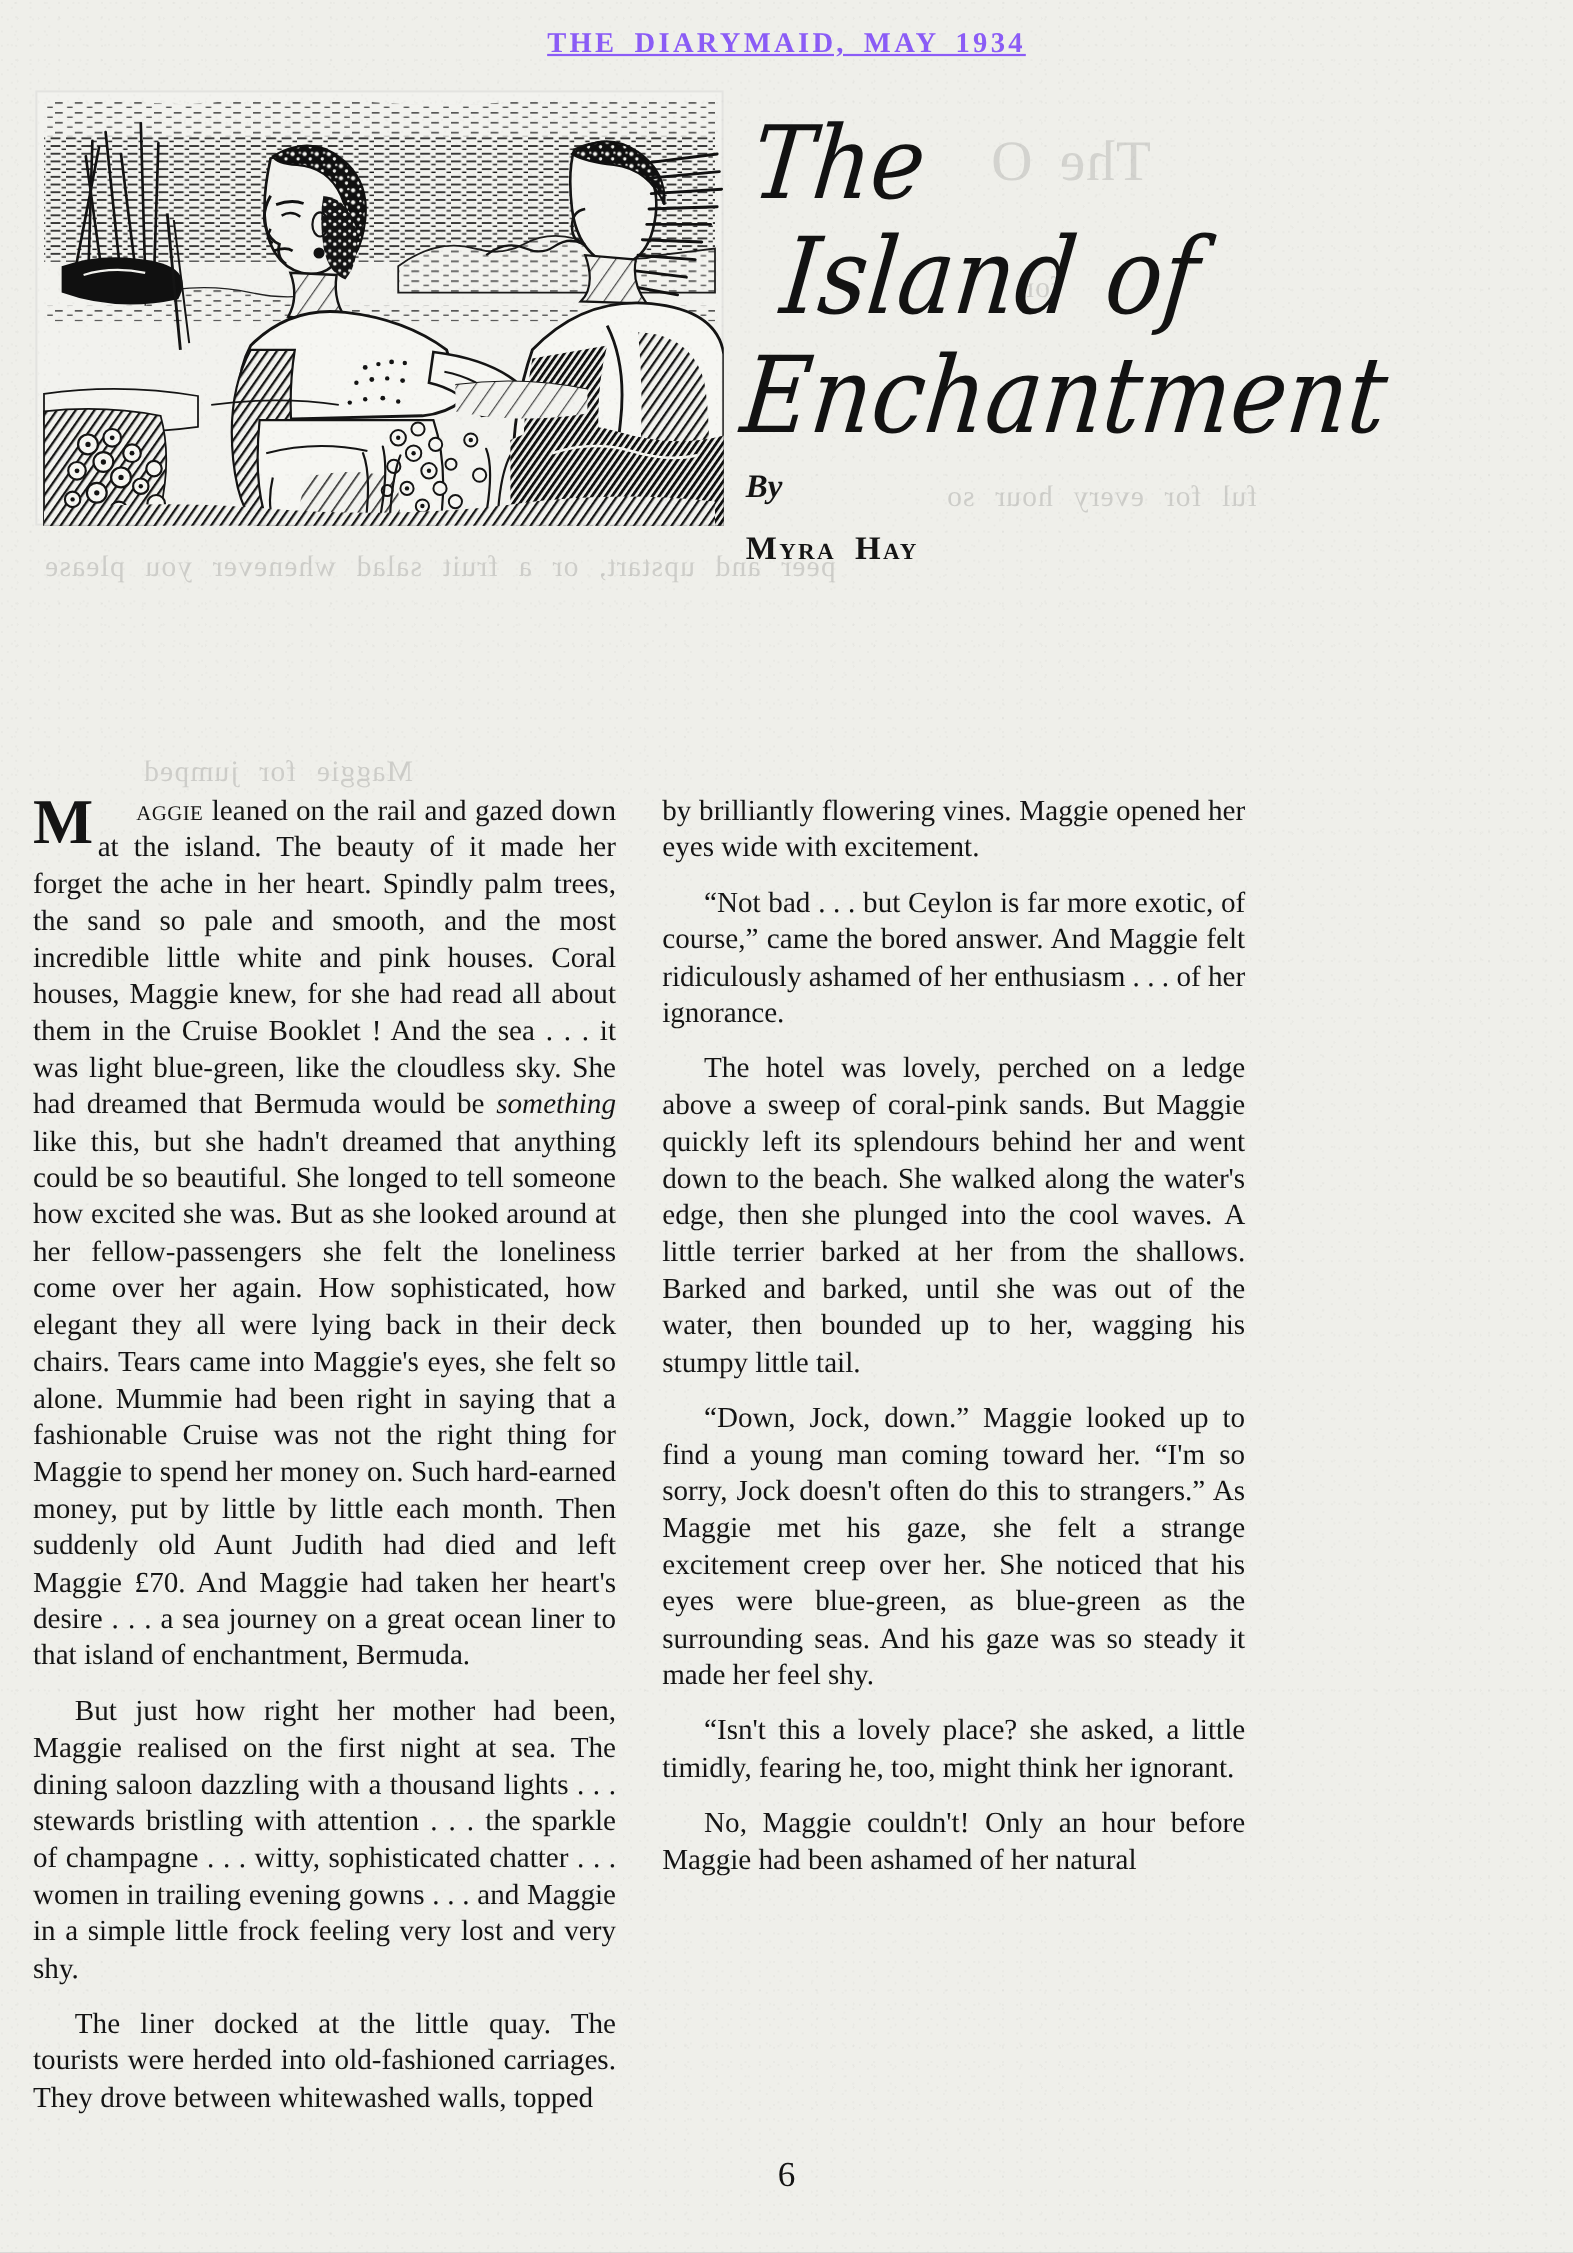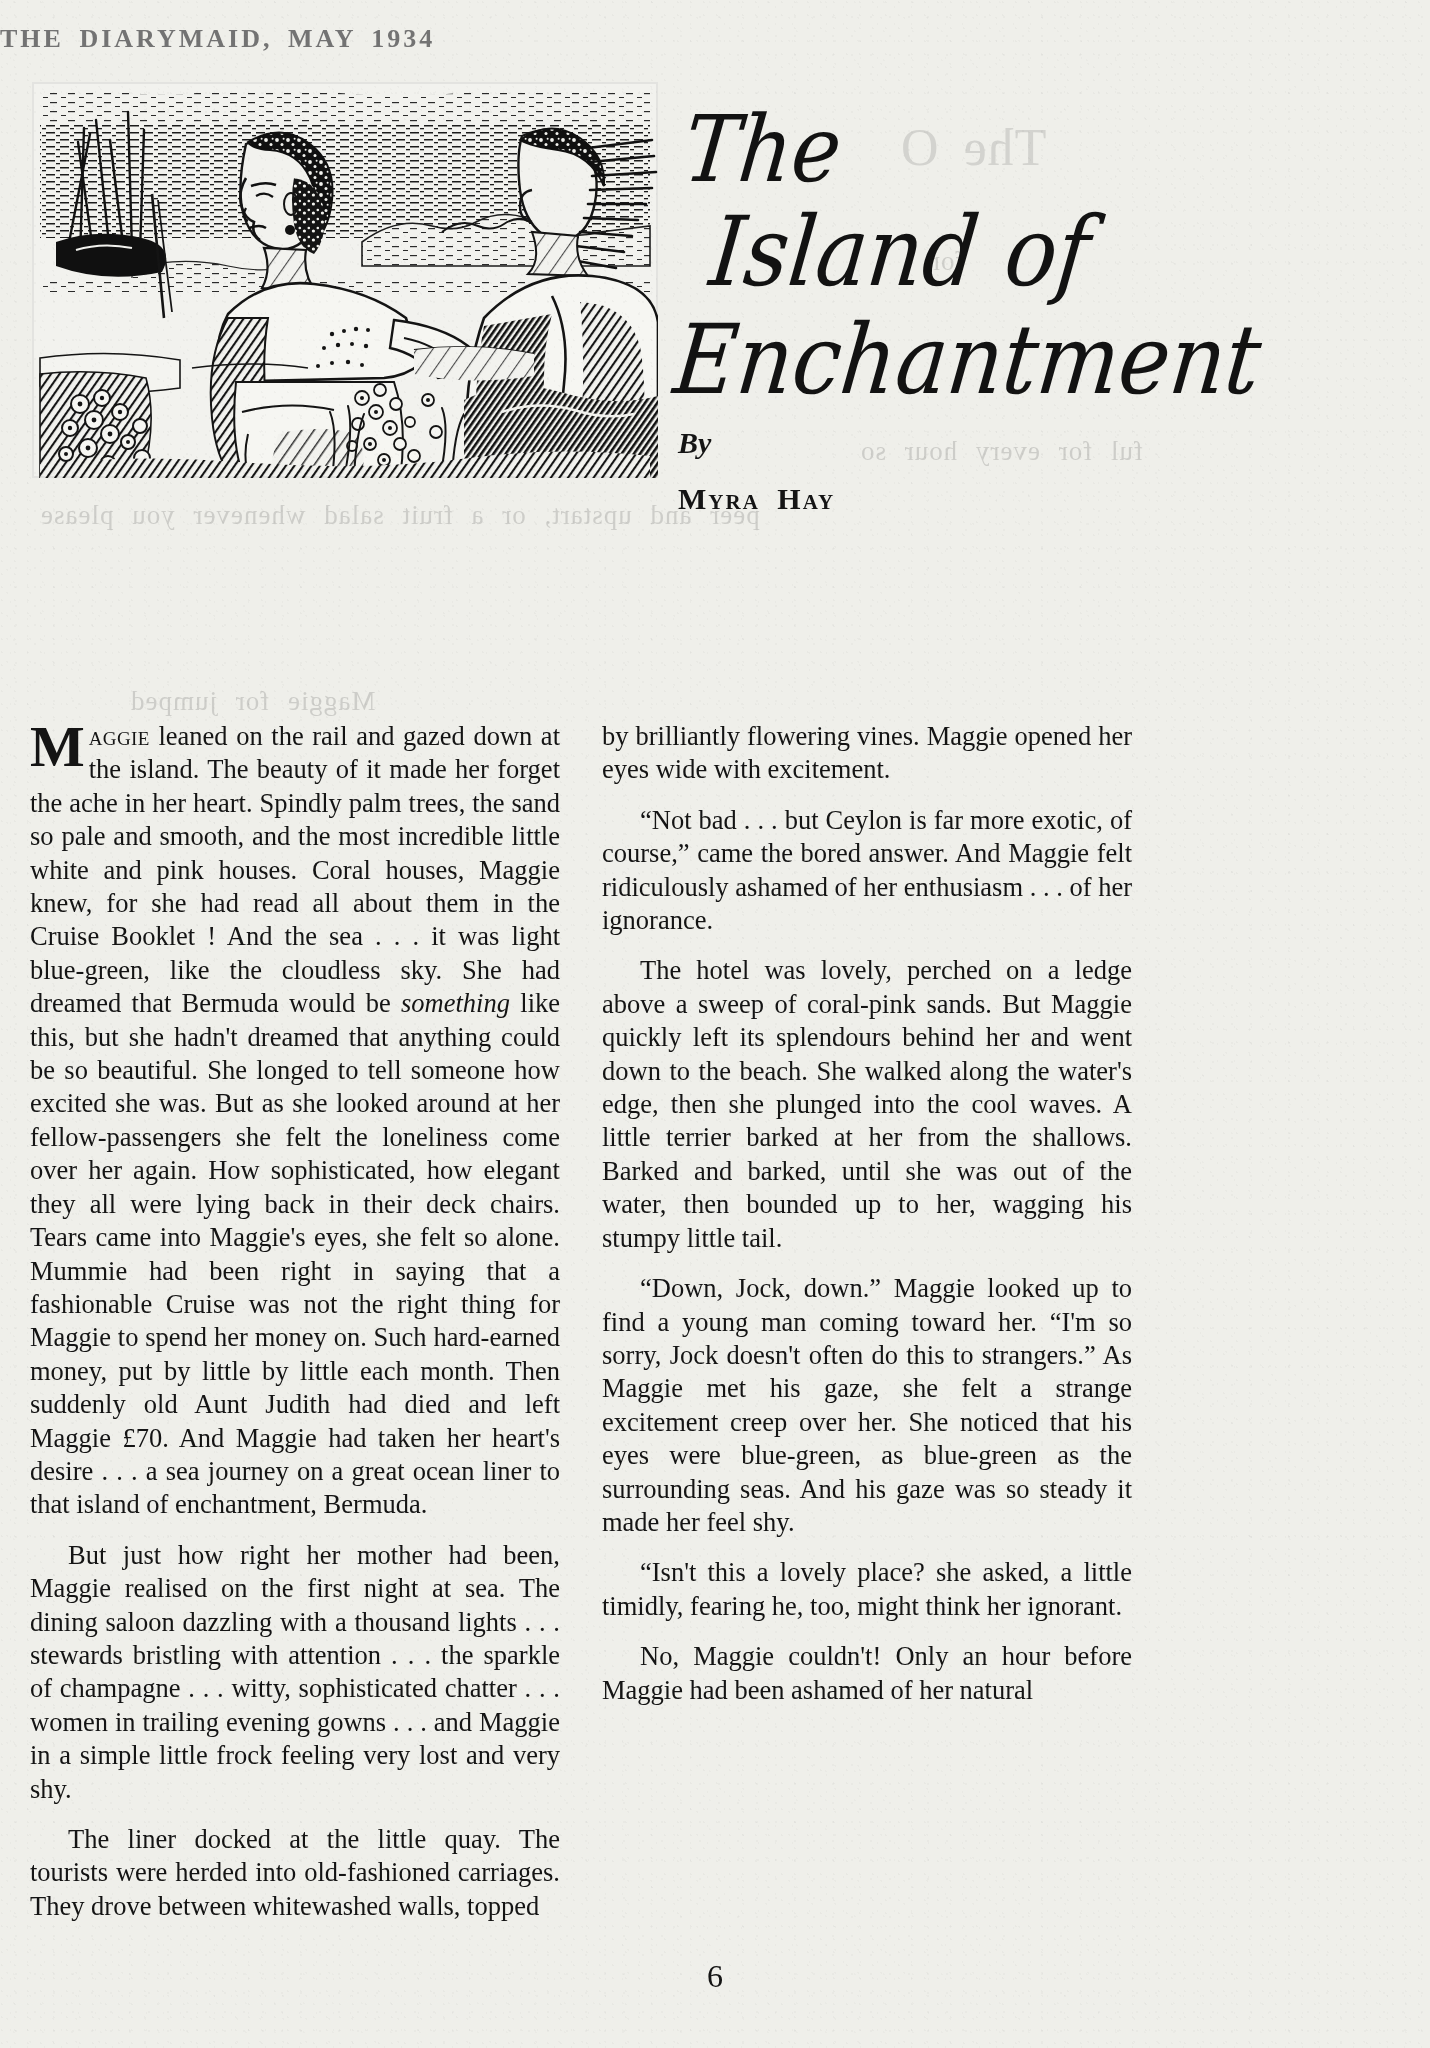--- a/index.html
+++ b/index.html
@@ -34,27 +34,28 @@
     z-index: 30;
     mix-blend-mode: multiply;
   }
 
   
   .running-head {
     position: absolute;
     top: 24px;
     left: 0;
     right: 0;
-    text-align: left;
+    text-align: center;
     font-size: 26px;
     letter-spacing: 3.0px;
     font-weight: 700;
     word-spacing: 6px;
-    color: #737373;
+    color: #8b5cf6;
     z-index: 12;
+    text-decoration: underline;
   }
 
   
   .illo-wrap {
     position: absolute;
     left: 32px;
     top: 82px;
     width: 626px;
     height: 396px;
     z-index: 10;
@@ -163,21 +164,21 @@
   .col p.first { text-indent: 0; }
   .col p.no-indent { text-indent: 0; }
   .dropcap {
     float: left;
     font-size: 58px;
     line-height: 42px;
     font-weight: 700;
     padding: 4px 4px 0 0;
     margin-top: 2px;
   }
-  .smallcaps { font-variant: small-caps; letter-spacing: 0.4px; }
+  .smallcaps { font-variant: small-caps; letter-spacing: 0.4px; margin-left: 35px; }
   em { font-style: italic; }
 
   
   .folio {
     position: absolute;
     left: 0; right: 0;
     top: 1958px;
     text-align: center;
     font-size: 32px;
     z-index: 12;

